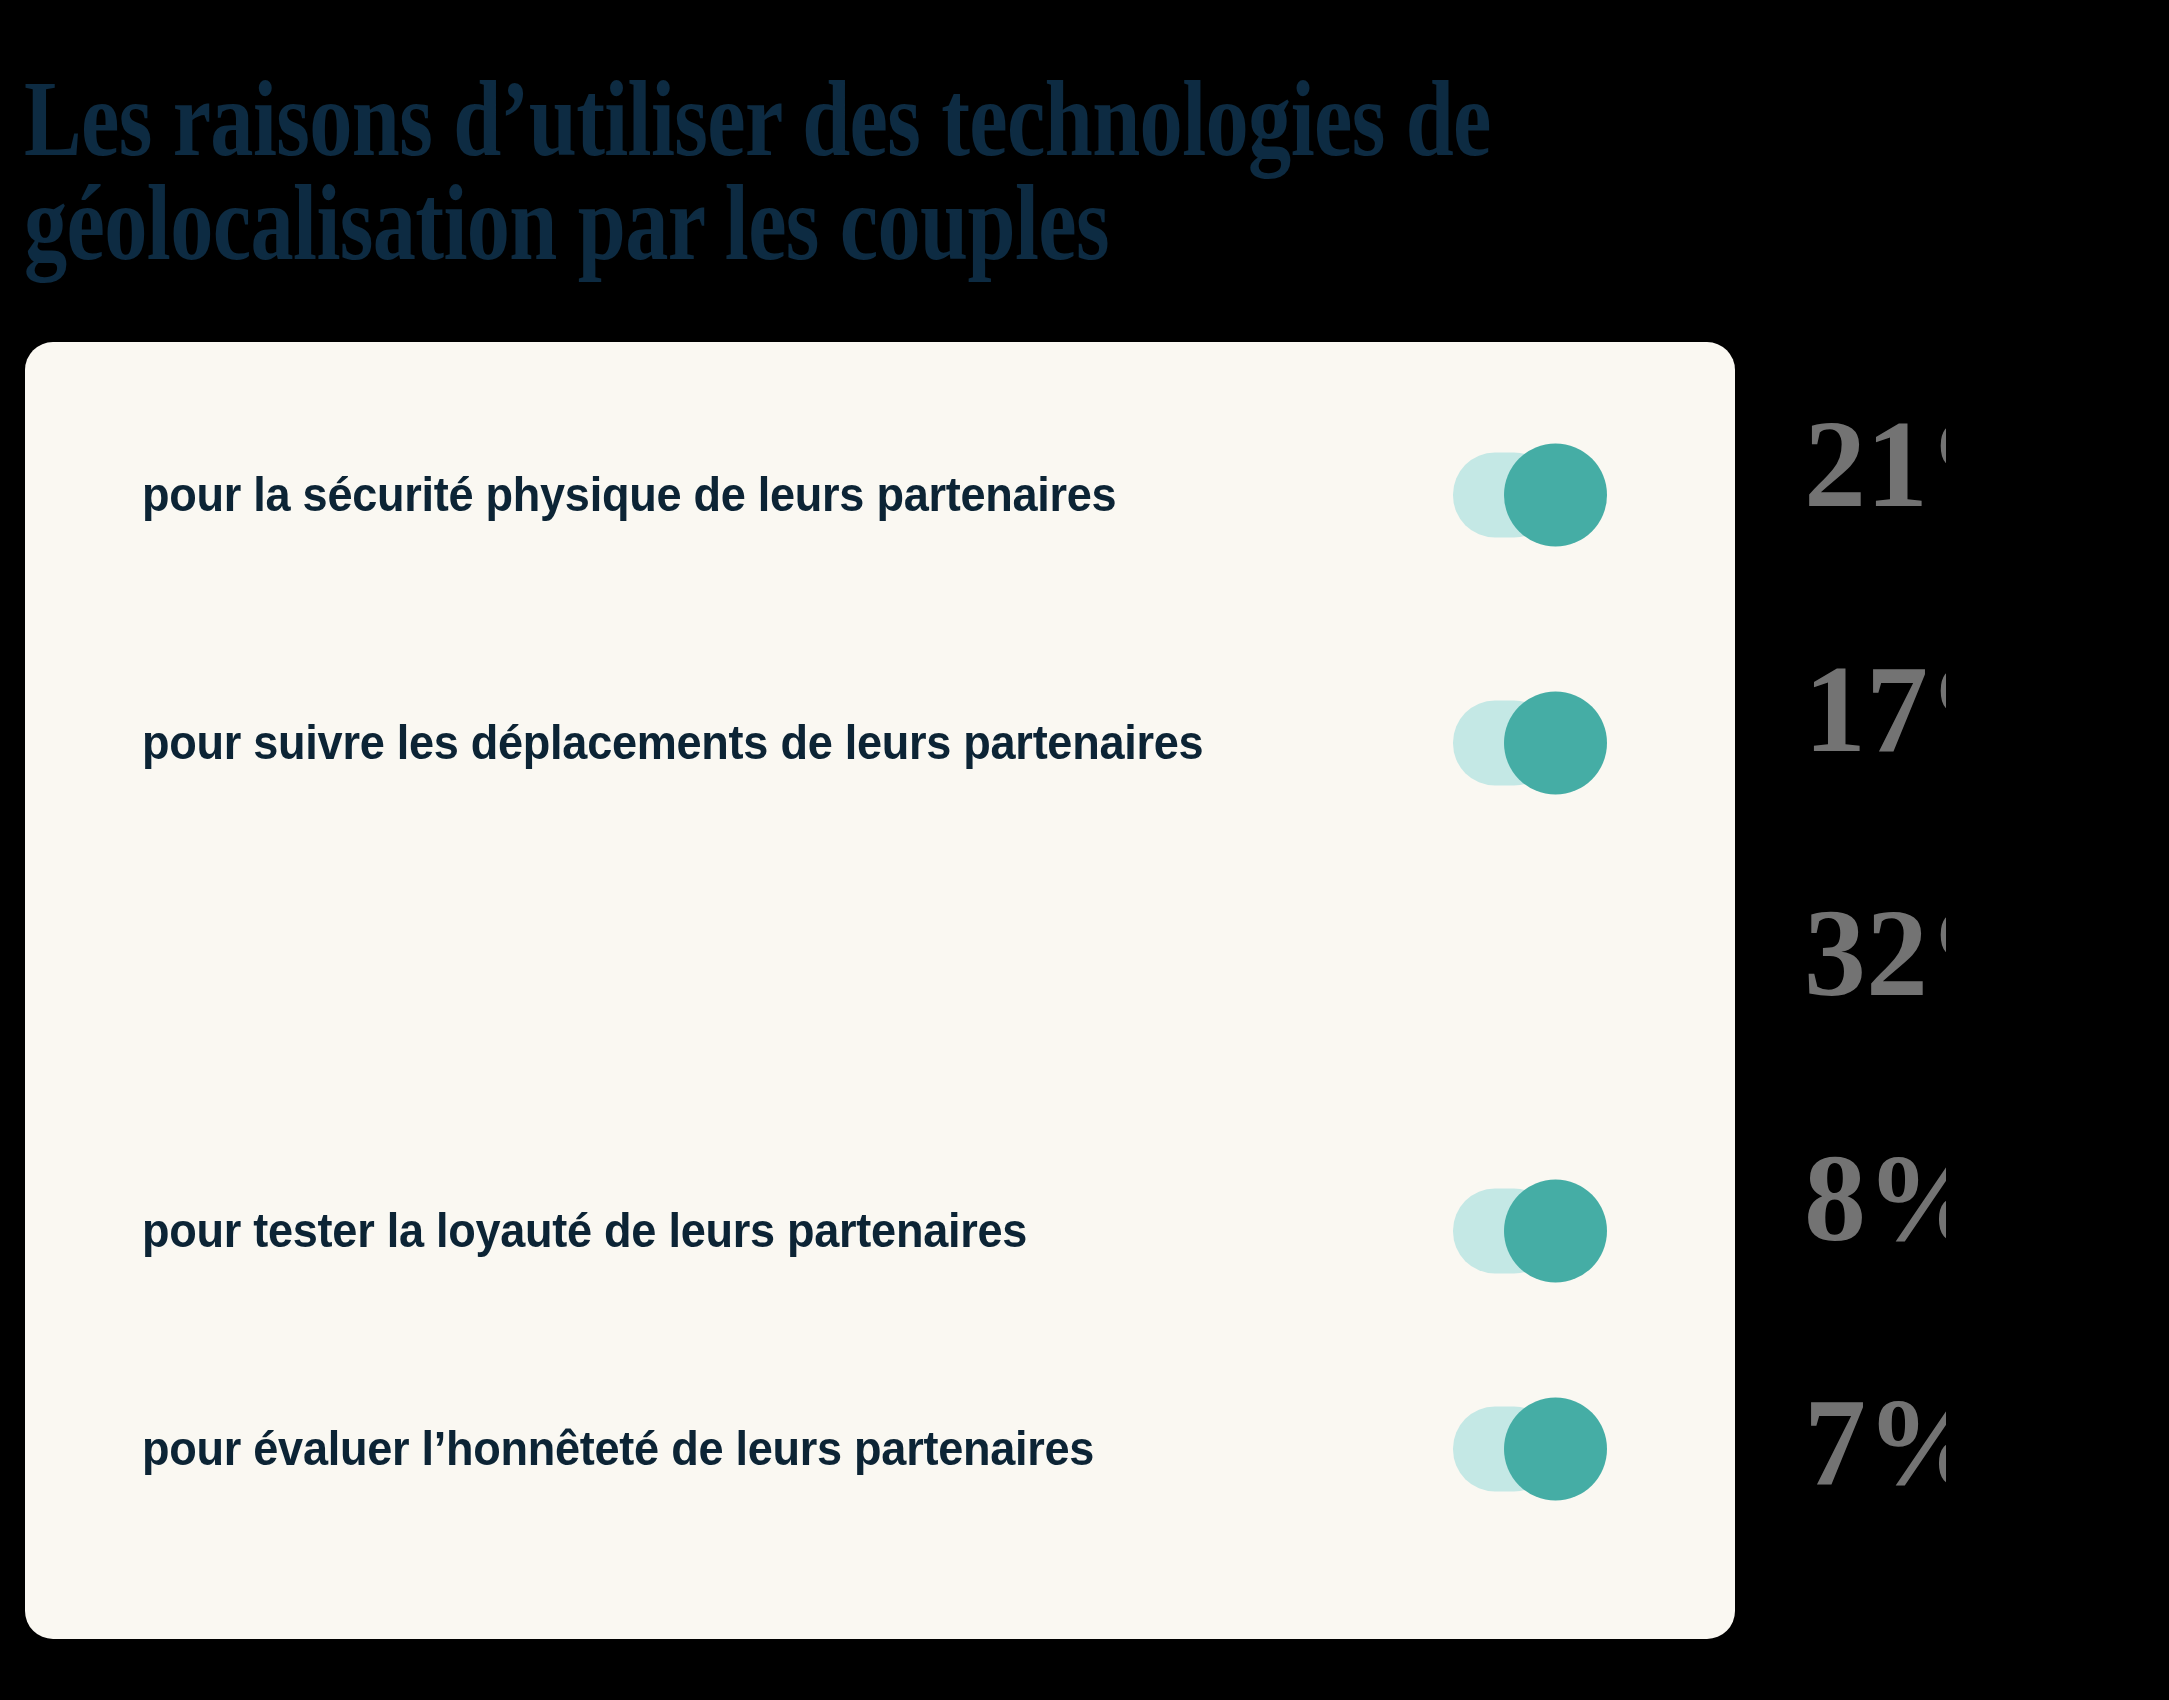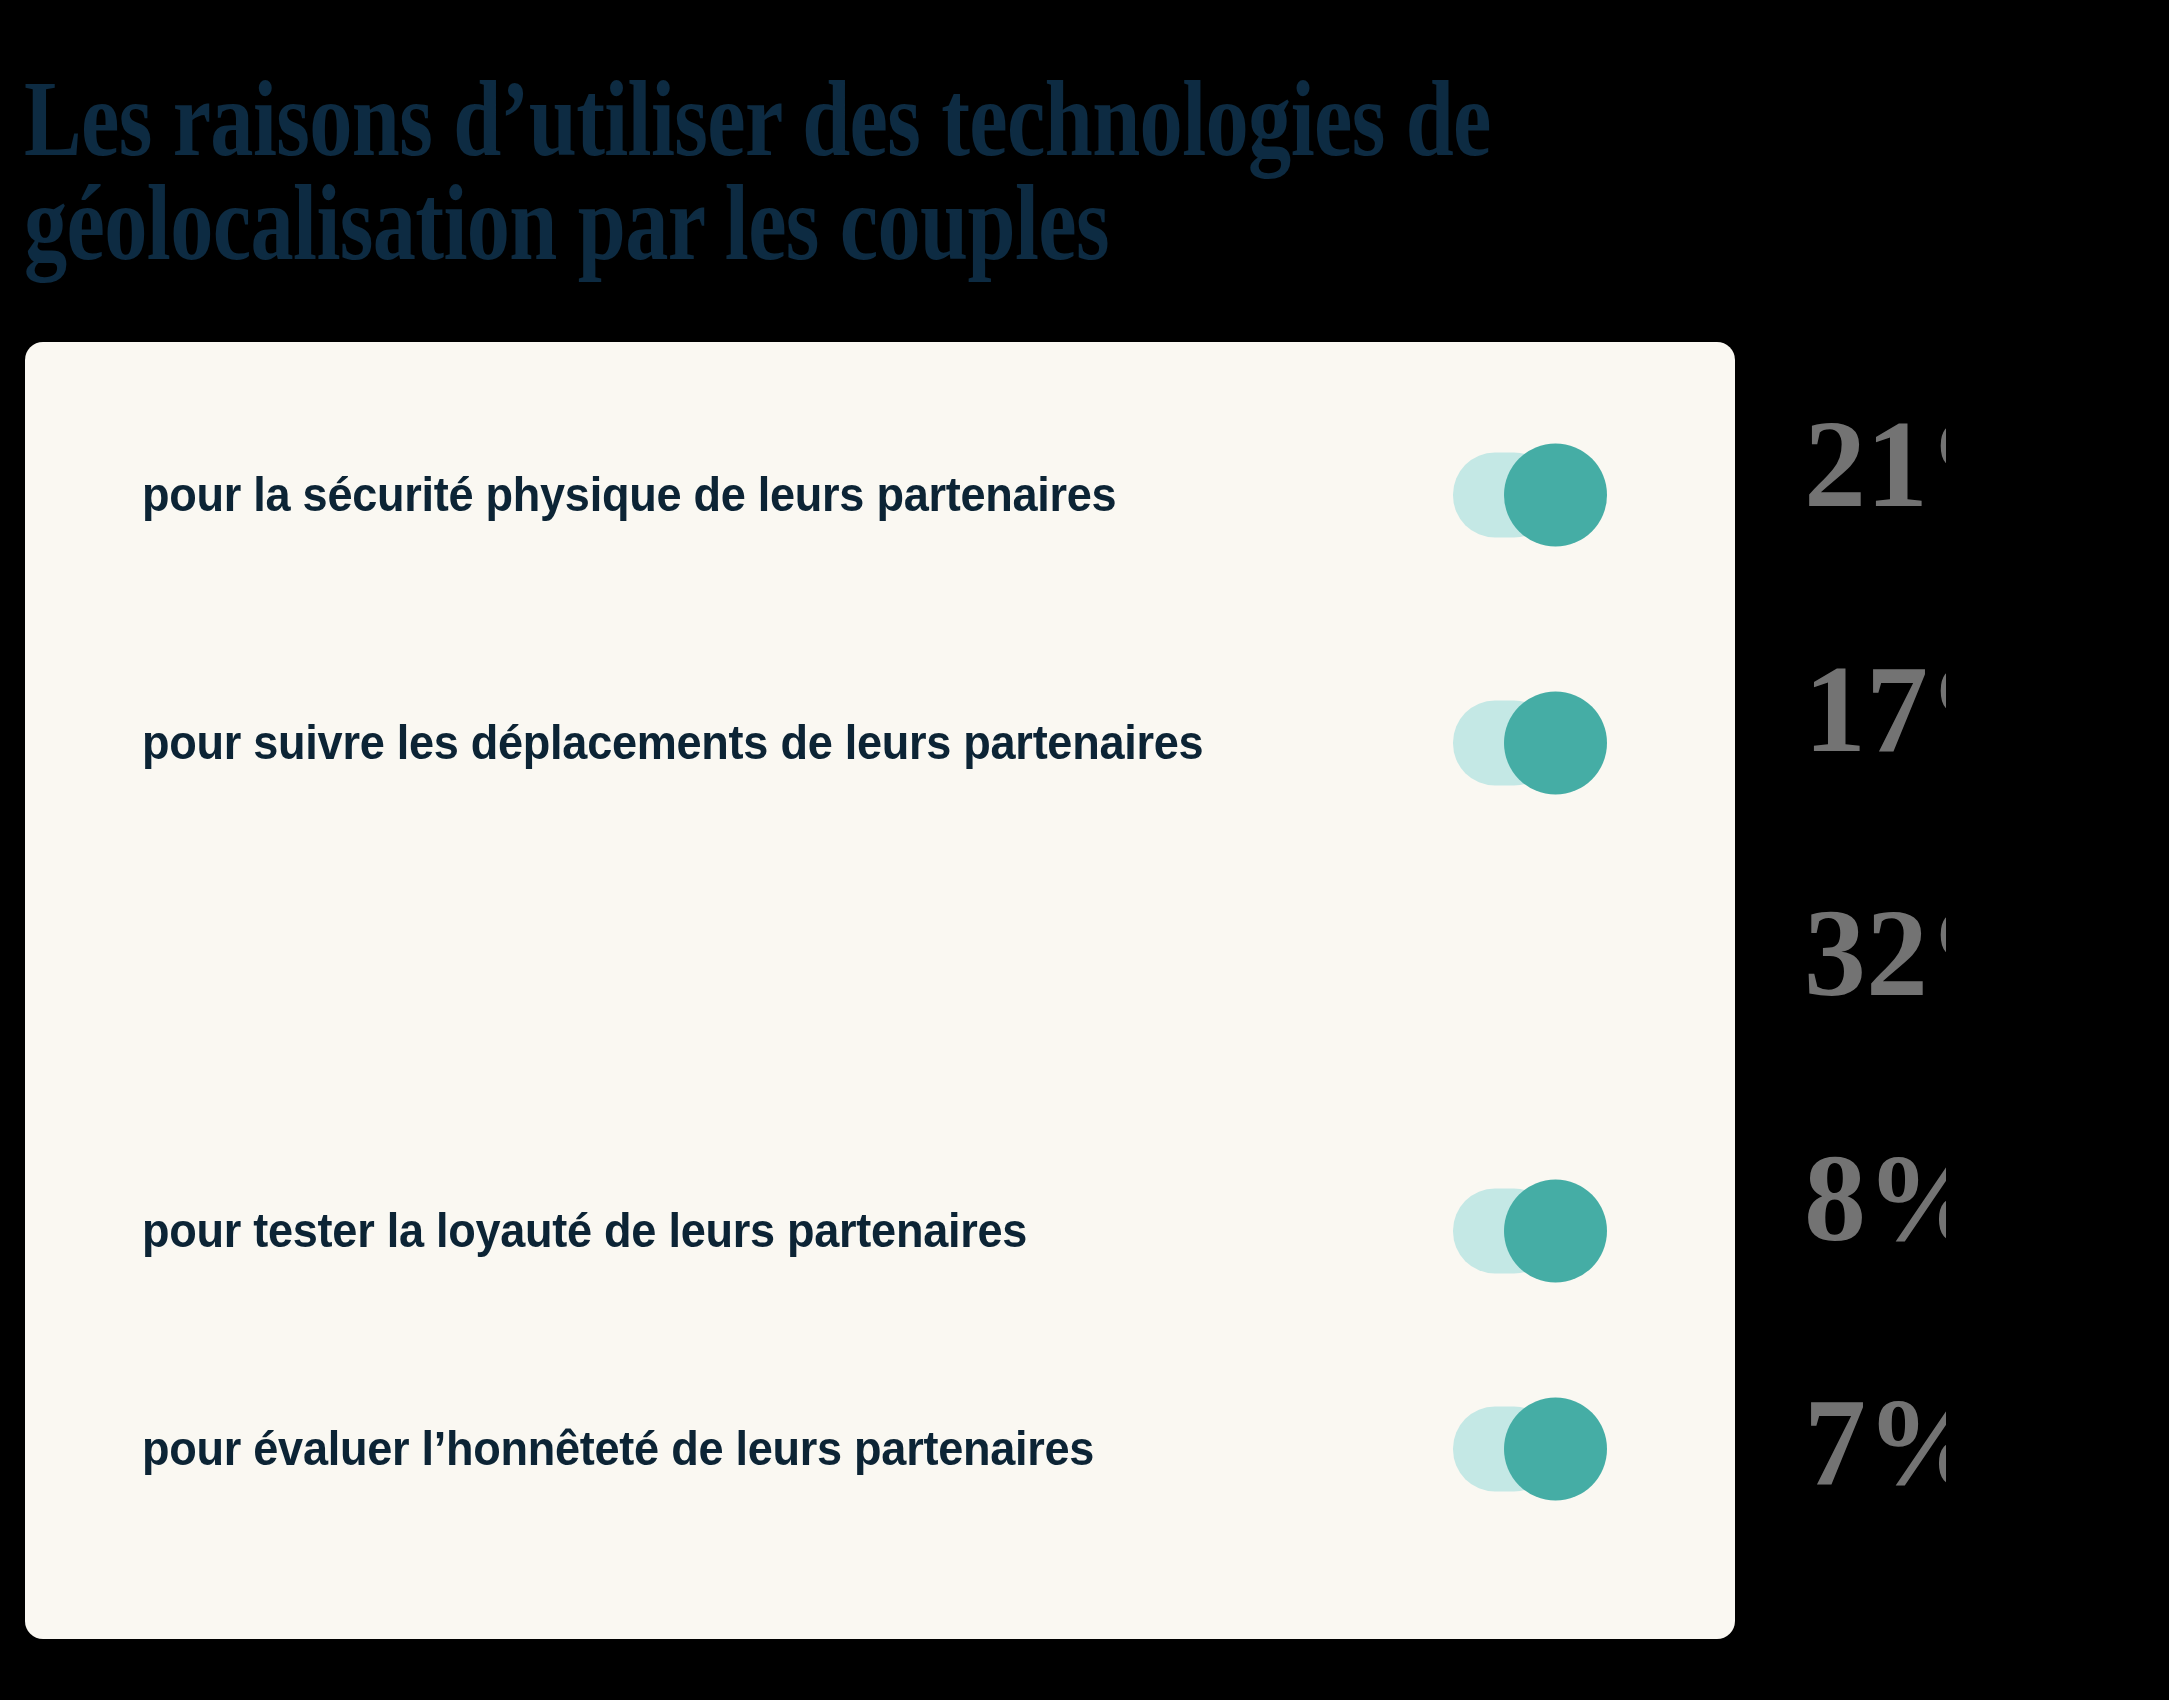--- a/index.html
+++ b/index.html
@@ -36,21 +36,21 @@
   }
 
   
   .card {
     position: absolute;
     left: 25.4px;
     top: 342px;
     width: 1710px;
     height: 1297px;
     background: #FAF8F2;
-    border-radius: 18px;
+    border-radius: 28px;
     box-sizing: border-box;
   }
 
   .rows {
     position: absolute;
     left: 0;
     top: 0;
     width: 100%;
     height: 100%;
   }

